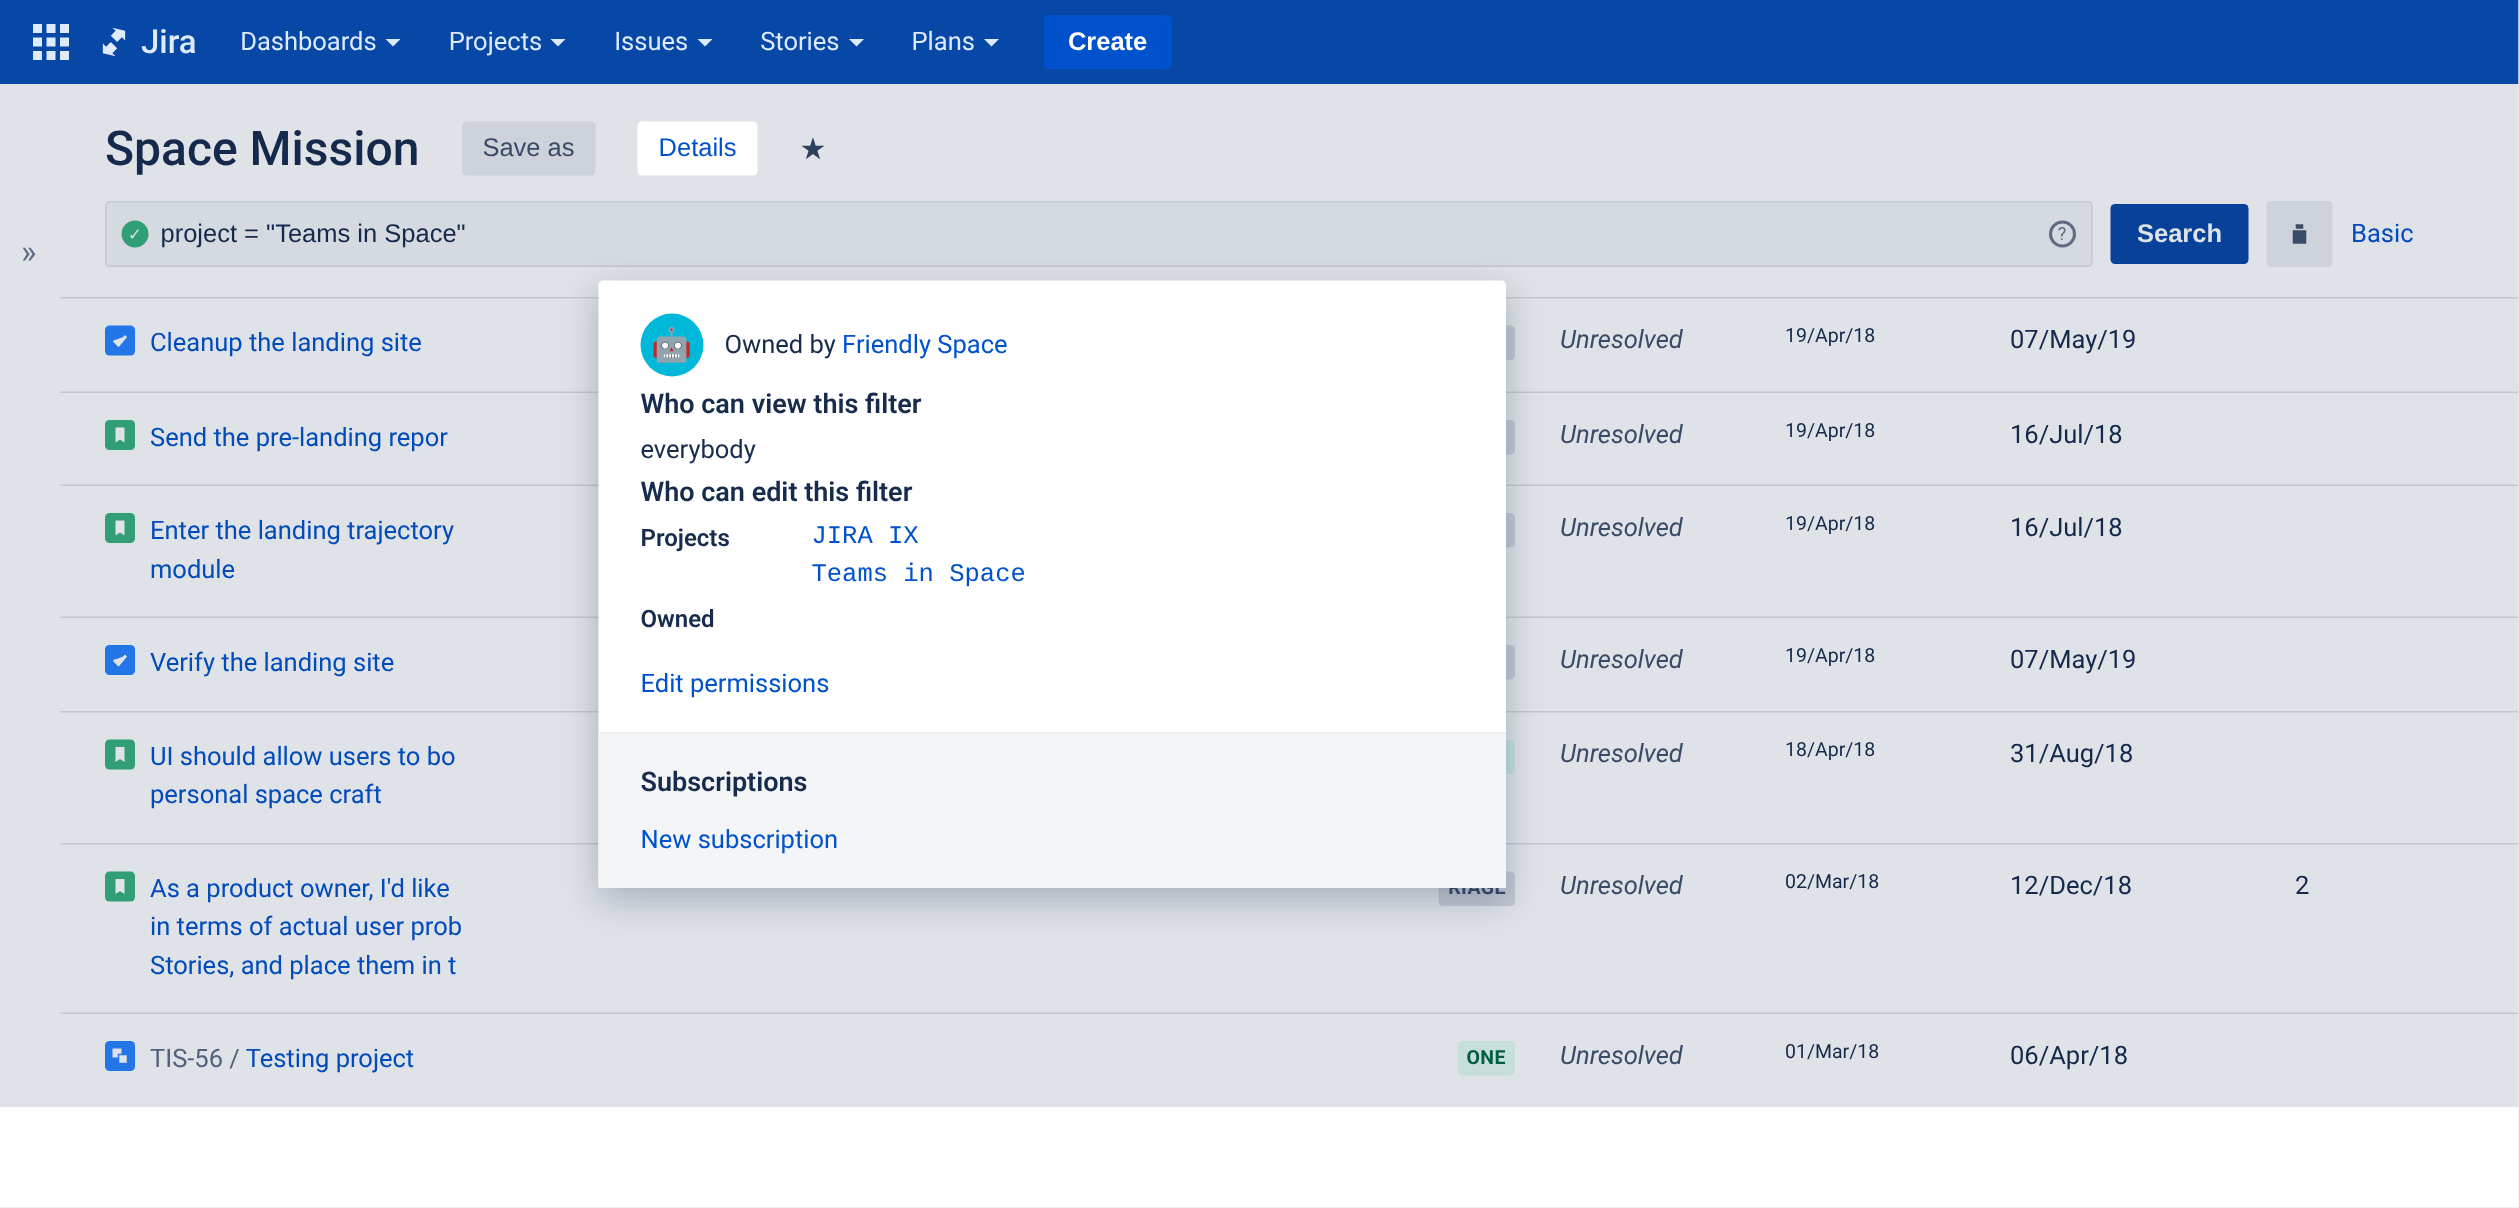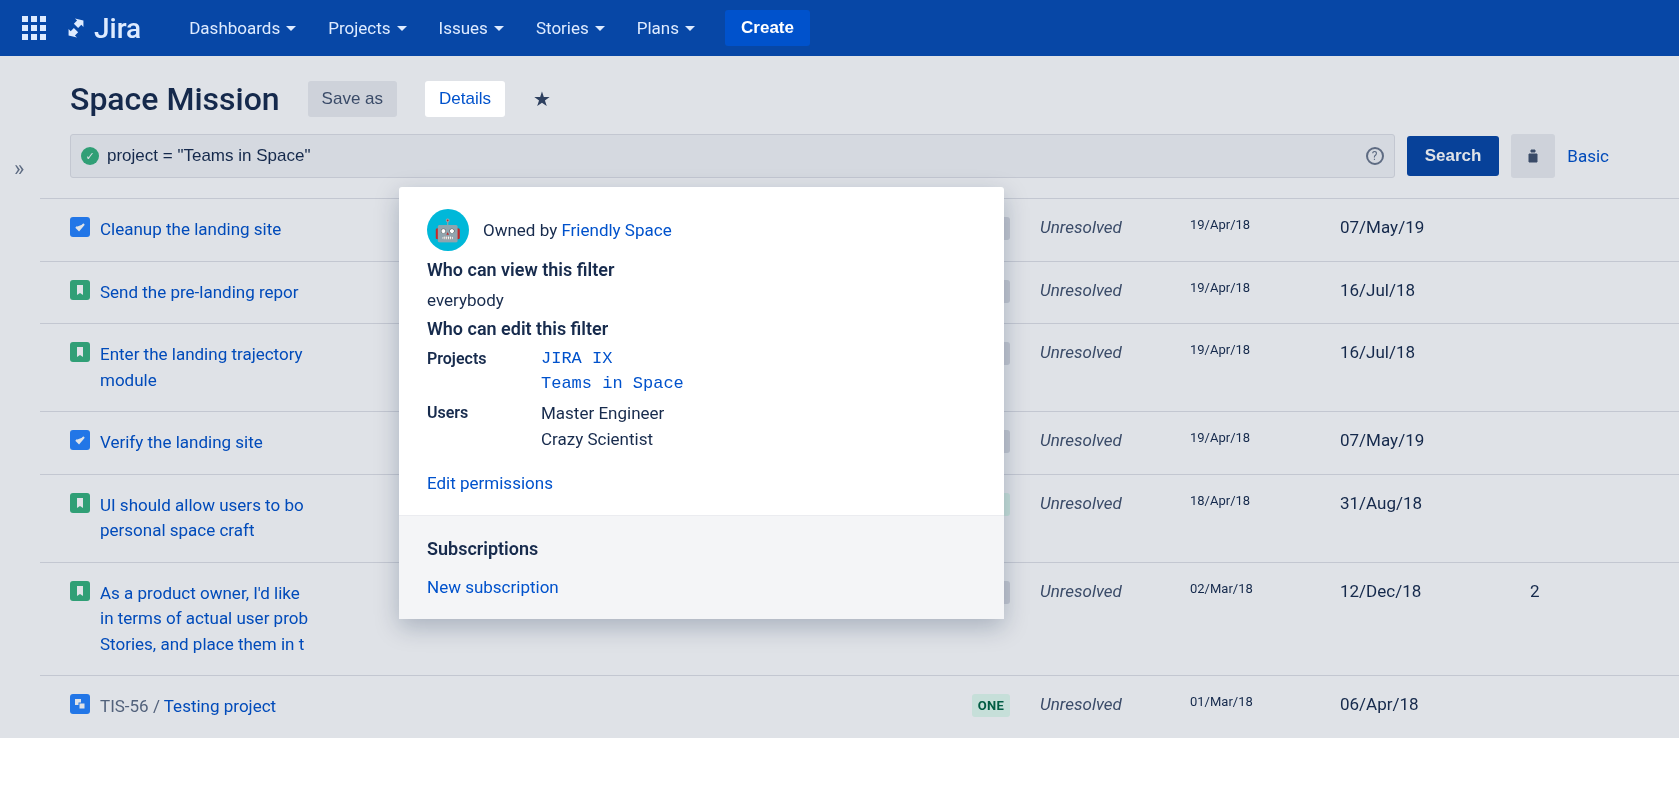--- a/index.html
+++ b/index.html
@@ -2,21 +2,21 @@
 <html><head>
 <meta charset="utf-8">
 <style>
 * { box-sizing: border-box; margin: 0; padding: 0; }
 body { font-family: -apple-system, BlinkMacSystemFont, "Segoe UI", Roboto, sans-serif; font-size: 14px; color: #172B4D; background: #fff; width: 1679px; height: 805px; overflow: hidden; position: relative; }
 
 
 .topnav { background: #0747A6; height: 56px; display: flex; align-items: center; padding: 0 12px; gap: 8px; }
 .app-switcher { width: 24px; height: 24px; display: grid; grid-template-columns: repeat(3,6px); grid-template-rows: repeat(3,6px); gap: 3px; margin: 0 10px; cursor: pointer; }
 .app-switcher span { background: #DEEBFF; width: 6px; height: 6px; }
-.jira-logo { display: flex; align-items: center; gap: 6px; color: #DEEBFF; font-size: 28px; font-weight: 500; margin-right: 28px; cursor: pointer; }
+.jira-logo { display: flex; align-items: center; gap: 6px; color: #DEEBFF; font-size: 22px; font-weight: 500; margin-right: 9px; cursor: pointer; }
 .jira-logo svg { width: 24px; height: 24px; }
 .nav-item { color: #DEEBFF; font-size: 17px; padding: 8px 12px; display: flex; align-items: center; gap: 6px; cursor: pointer; }
 .chev { width: 0; height: 0; border-left: 5px solid transparent; border-right: 5px solid transparent; border-top: 5px solid #DEEBFF; }
 .create-btn { background: #0052CC; color: #fff; font-weight: 600; font-size: 17px; padding: 8px 16px; border-radius: 3px; margin-left: 10px; cursor: pointer; border: none; }
 
 
 .page-wrap { position: relative; }
 .overlay-mask { position: absolute; inset: 0; background: rgba(9,30,66,0.13); pointer-events: none; z-index: 5; }
 
 
@@ -265,25 +265,21 @@
       <div class="popup-val">everybody</div>
       <div class="popup-h">Who can edit this filter</div>
       <div class="perm-row">
         <div class="perm-label">Projects</div>
         <div class="perm-vals">
           <span class="plink">JIRA IX</span>
           <span class="plink">Teams in Space</span>
         </div>
       </div>
       <div class="perm-row">
-        <div class="perm-label">Users</div>
-        <div class="perm-vals">
-          <span>Master Engineer</span>
-          <span>Crazy Scientist</span>
-        </div>
+        <div class="perm-label">Owned</div>
       </div>
       <span class="edit-perm">Edit permissions</span>
     </div>
     <div class="popup-section popup-subs">
       <div class="popup-h" style="margin-top:0">Subscriptions</div>
       <span class="edit-perm" style="margin-top:18px">New subscription</span>
     </div>
   </div>
 </div>
 

